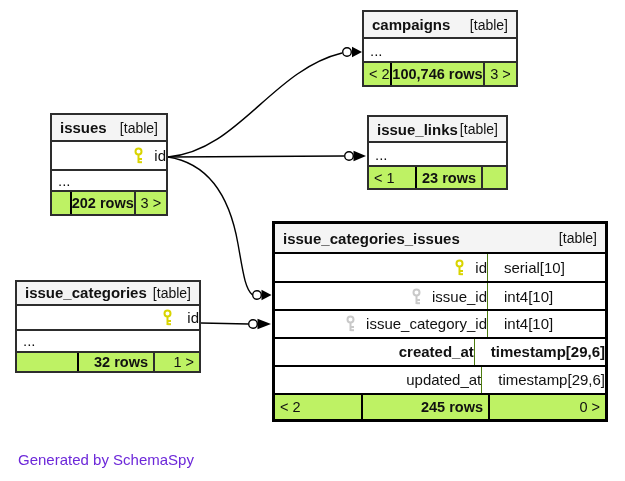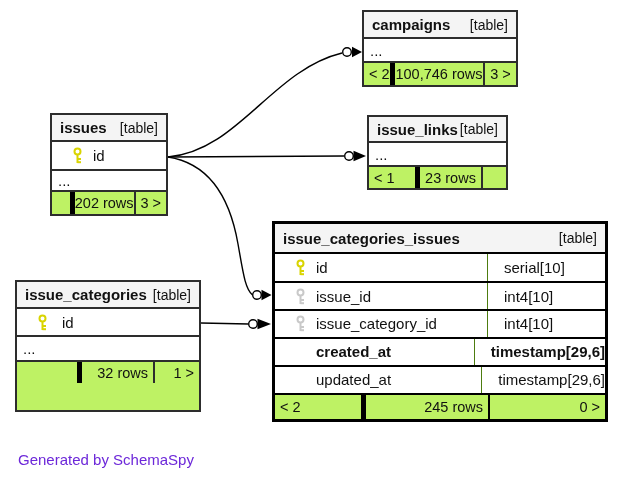--- a/index.html
+++ b/index.html
@@ -22,33 +22,33 @@
     background:#f4f4f4; border-bottom:2px solid #2d2d2d; padding:0 8px;
   }
   .emph .thead { border-bottom-color:#000; }
   .tname { font-weight:bold; font-size:15px; white-space:nowrap; }
   .ttag  { font-size:14px; white-space:nowrap; }
   .trow {
     display:flex; align-items:stretch;
     border-bottom:2px solid #2d2d2d; font-size:15px; background:#fff;
   }
   .emph .trow { border-bottom-color:#000; }
-  .ncell { display:flex; align-items:center; padding-left:20px; }
+  .ncell { display:flex; align-items:center; padding-left:8px;justify-content:flex-end; }
   .icc-name { width:212px; }
   .grow { flex:1; }
   .tcell {
     flex:1; display:flex; align-items:center;
     border-left:1px solid #4d7c0f; padding-left:16px; font-size:15px;
   }
   .keyicon { margin-right:10px; flex:0 0 auto; }
   .keyspacer { display:inline-block; width:21px; flex:0 0 auto; }
   .dots { padding-left:6px; align-items:center; display:flex; }
   .tfoot { display:flex; align-items:stretch; font-size:14.5px; }
   .fcell { display:flex; align-items:center; white-space:nowrap; }
-  .fcell.mid { border-left:5px solid #000000; border-right:2px solid #2d2d2d; }
+  .fcell.mid { border-left:2px solid #000000; border-right:2px solid #2d2d2d;font-weight:bold; }
   .emph .fcell.mid { border-left-color:#000; border-right-color:#000; }
   .al { justify-content:flex-start; padding-left:5px; }
   .ac { justify-content:center; }
   .ar { justify-content:flex-end; padding-right:5px; }
   .credit {
     position:absolute; left:18px; top:451px;
     font-size:15px; color:#6d28d9; z-index:1;
   }
 </style>
 </head>
@@ -194,21 +194,21 @@
     </span>
     <span class="tcell">timestamp[29,6]</span>
   </div>
   <div class="tfoot" style="height:25px;">
     <span class="fcell al" style="width:86px;">&lt; 2</span>
     <span class="fcell ar mid" style="width:129px;">245 rows</span>
     <span class="fcell ar grow">0 &gt;</span>
   </div>
 </div>
 
-<div class="tbox" style="left:15px; top:280px; width:186px; height:132px;">
+<div class="tbox" style="left:15px; top:280px; width:186px; height:93px;">
   <div class="thead" style="height:27px;">
     <span class="tname">issue_categories</span>
     <span class="ttag">[table]</span>
   </div>
   <div class="trow" style="height:28px;">
     <span class="ncell grow">
       <svg class="keyicon" style="margin-right:14px;" width="11" height="17" viewBox="0 0 11 17">
         <g fill="none" stroke="#d9d400" stroke-width="2">
           <circle cx="5.5" cy="4.5" r="3"></circle>
             <line x1="5.5" y1="7.5" x2="5.5" y2="16"></line>

